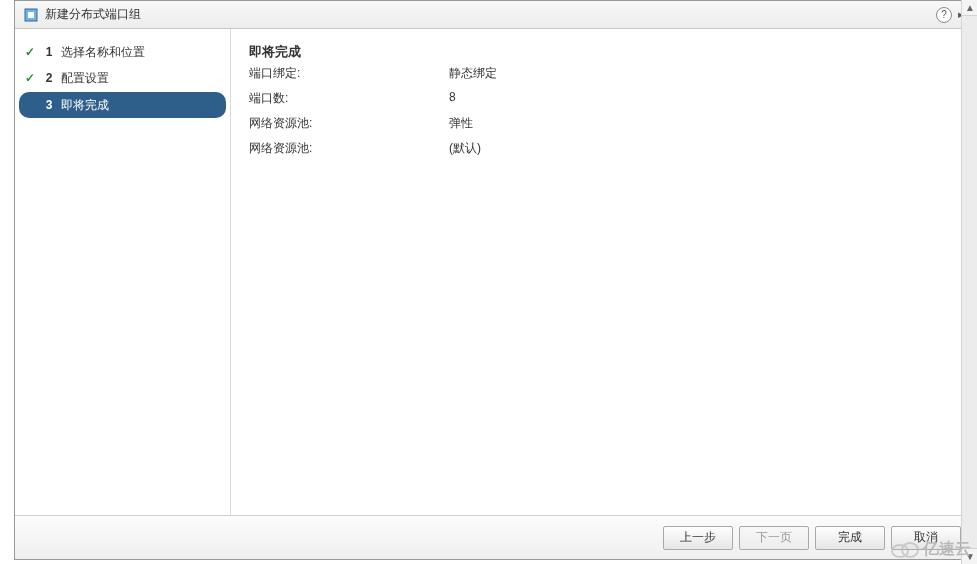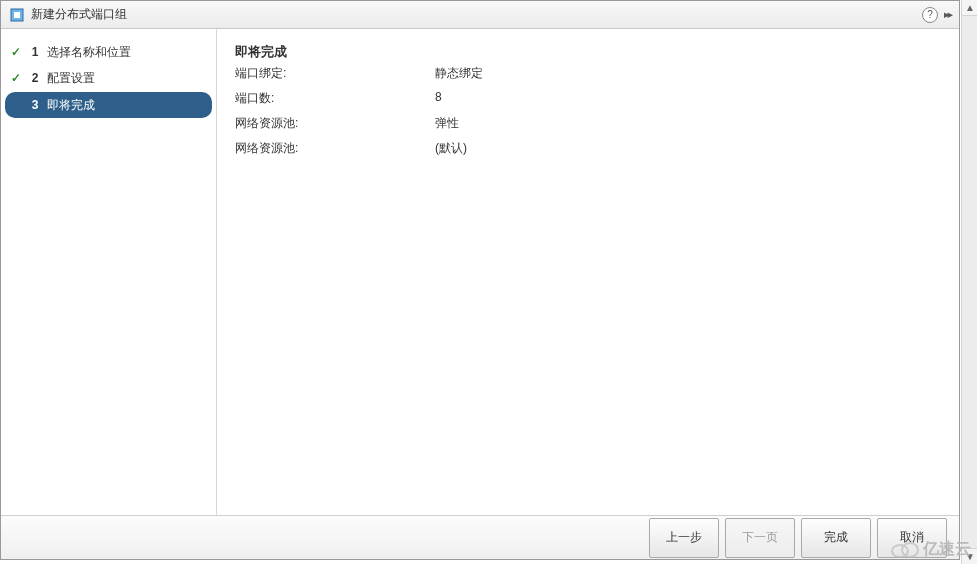--- a/index.html
+++ b/index.html
@@ -11,21 +11,21 @@
       height: 564px;
       position: relative;
       overflow: hidden;
     }
     .dialog {
       width: 960px;
       height: 560px;
       background: #fff;
       border: 1px solid #999;
       position: absolute;
-      top: 0; left: 0;
+      top: 0; left: 14px;
       display: flex;
       flex-direction: column;
     }
     .titlebar {
       height: 28px;
       background: linear-gradient(#f8f8f8,#ececec);
       border-bottom: 1px solid #c8c8c8;
       display: flex;
       align-items: center;
       padding: 0 8px;
@@ -81,21 +81,21 @@
       border-top:1px solid #d0d0d0;
       background: linear-gradient(#fcfcfc,#efefef);
       display:flex;
       align-items:center;
       justify-content:flex-end;
       padding: 0 12px;
       gap: 6px;
     }
     .btn {
       min-width: 70px;
-      height: 40px;
+      height: 24px;
       border:1px solid #a9a9a9;
       background: linear-gradient(#fefefe,#e6e6e6);
       border-radius:2px;
       font-size:12px;
       color:#333;
       cursor:pointer;
     }
     .btn.disabled { color:#9a9a9a; background:linear-gradient(#f7f7f7,#ececec); cursor:default; }
     .right-scroll {
       position:absolute;

